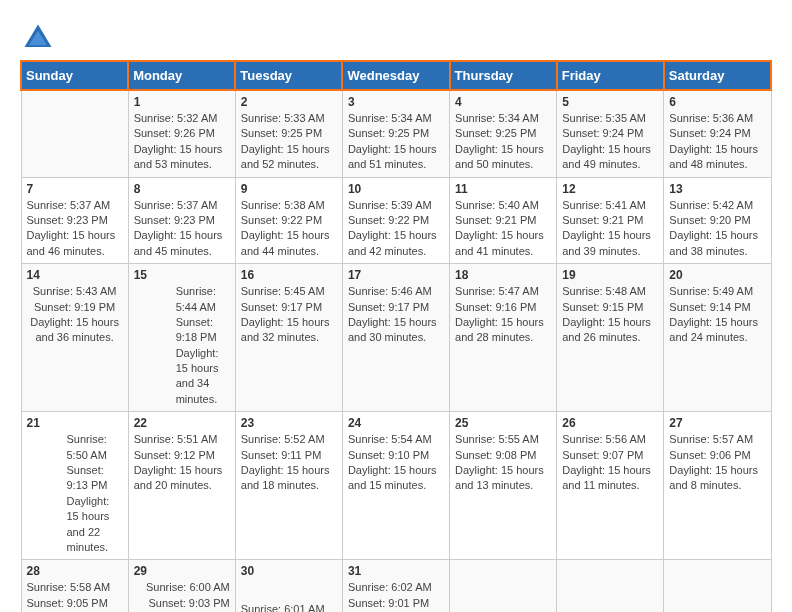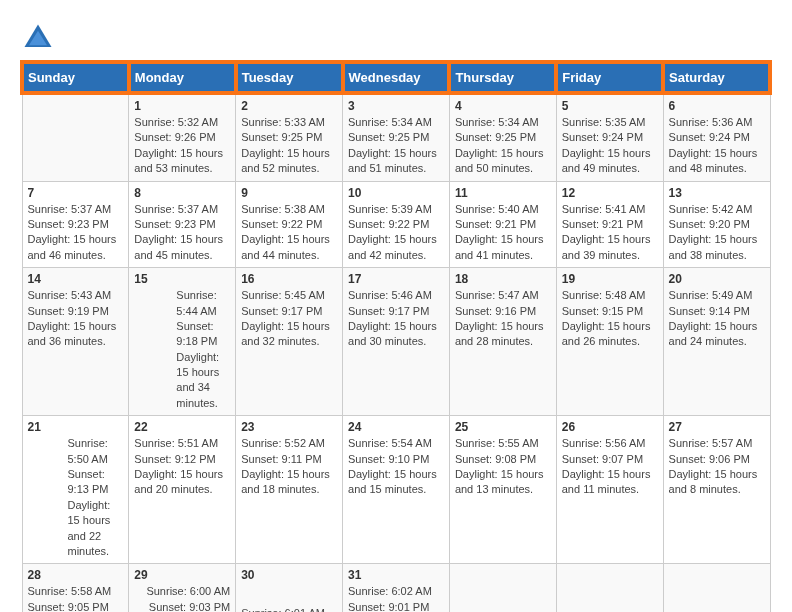--- a/index.html
+++ b/index.html
@@ -58,21 +58,21 @@
       border-collapse: collapse;
       font-size: 11px;
     }
     thead tr th {
       background-color: #2a6fb5;
       color: #fff;
       padding: 6px 4px;
       text-align: left;
       font-size: 13px;
       font-weight: bold;
-      border: 4px solid #f97316;
+      border: 2px solid #f97316;
     }
     tbody tr td {
       border: 1px solid #ccc;
       padding: 4px 5px;
       vertical-align: top;
       height: 80px;
       width: 105px;
       color: #333;
     }
     tbody tr:nth-child(odd) td {
@@ -221,21 +221,21 @@
           <span class="day-number">13</span>
           <div class="cell-content" style="white-space: pre-line;">Sunrise: 5:42 AM
 Sunset: 9:20 PM
 Daylight: 15 hours
 and 38 minutes.</div>
         </td>
       </tr>
       <tr>
         <td>
           <span class="day-number">14</span>
-          <div class="cell-content" style="white-space: pre-line;">Sunrise: 5:43 AM
+          <div class="cell-content" style="white-space: pre-line; text-align: center;">Sunrise: 5:43 AM
 Sunset: 9:19 PM
 Daylight: 15 hours
 and 36 minutes.</div>
         </td>
         <td>
           <span class="day-number">15</span>
           <div class="cell-content" style="white-space: pre-line; margin-left: 42px;">Sunrise: 5:44 AM
 Sunset: 9:18 PM
 Daylight: 15 hours
 and 34 minutes.</div>

